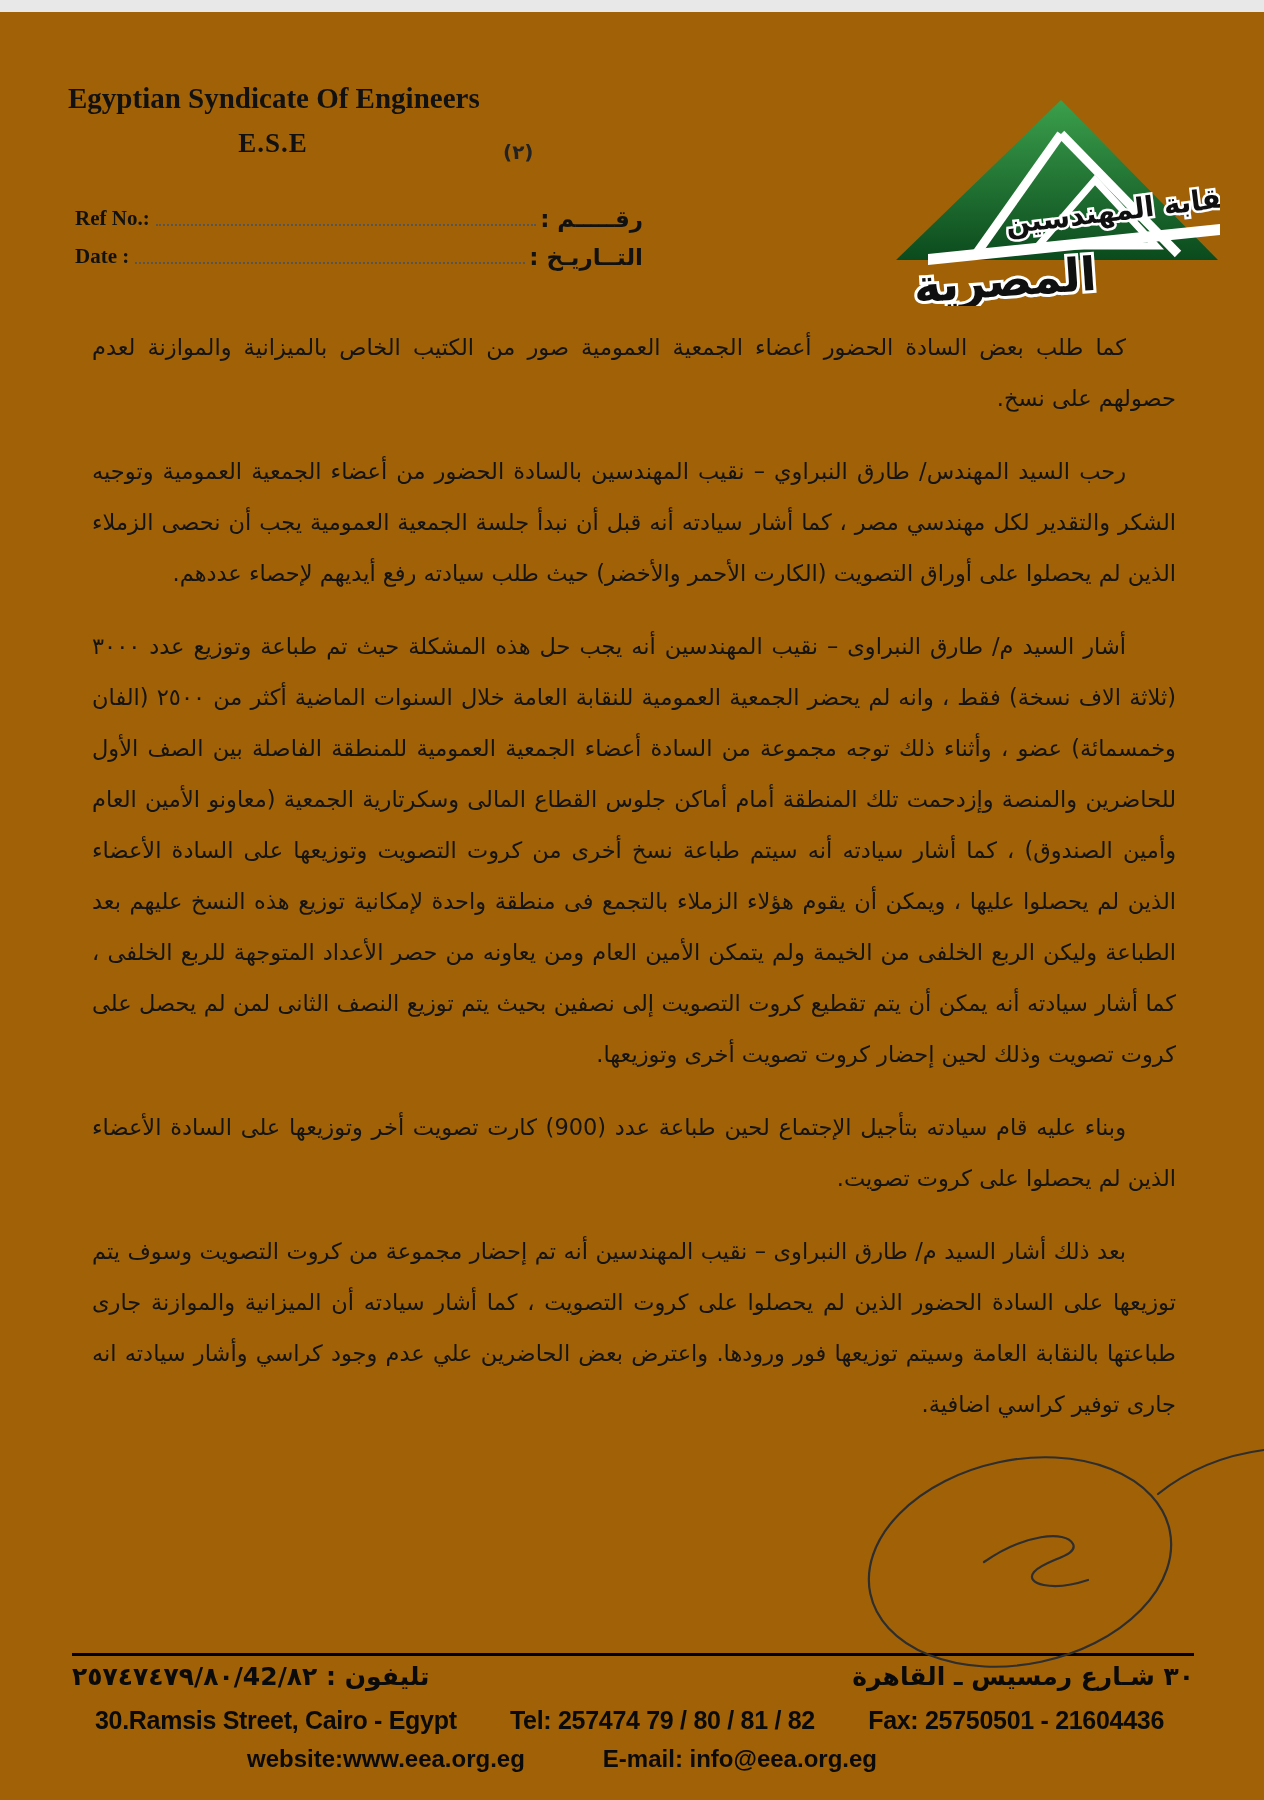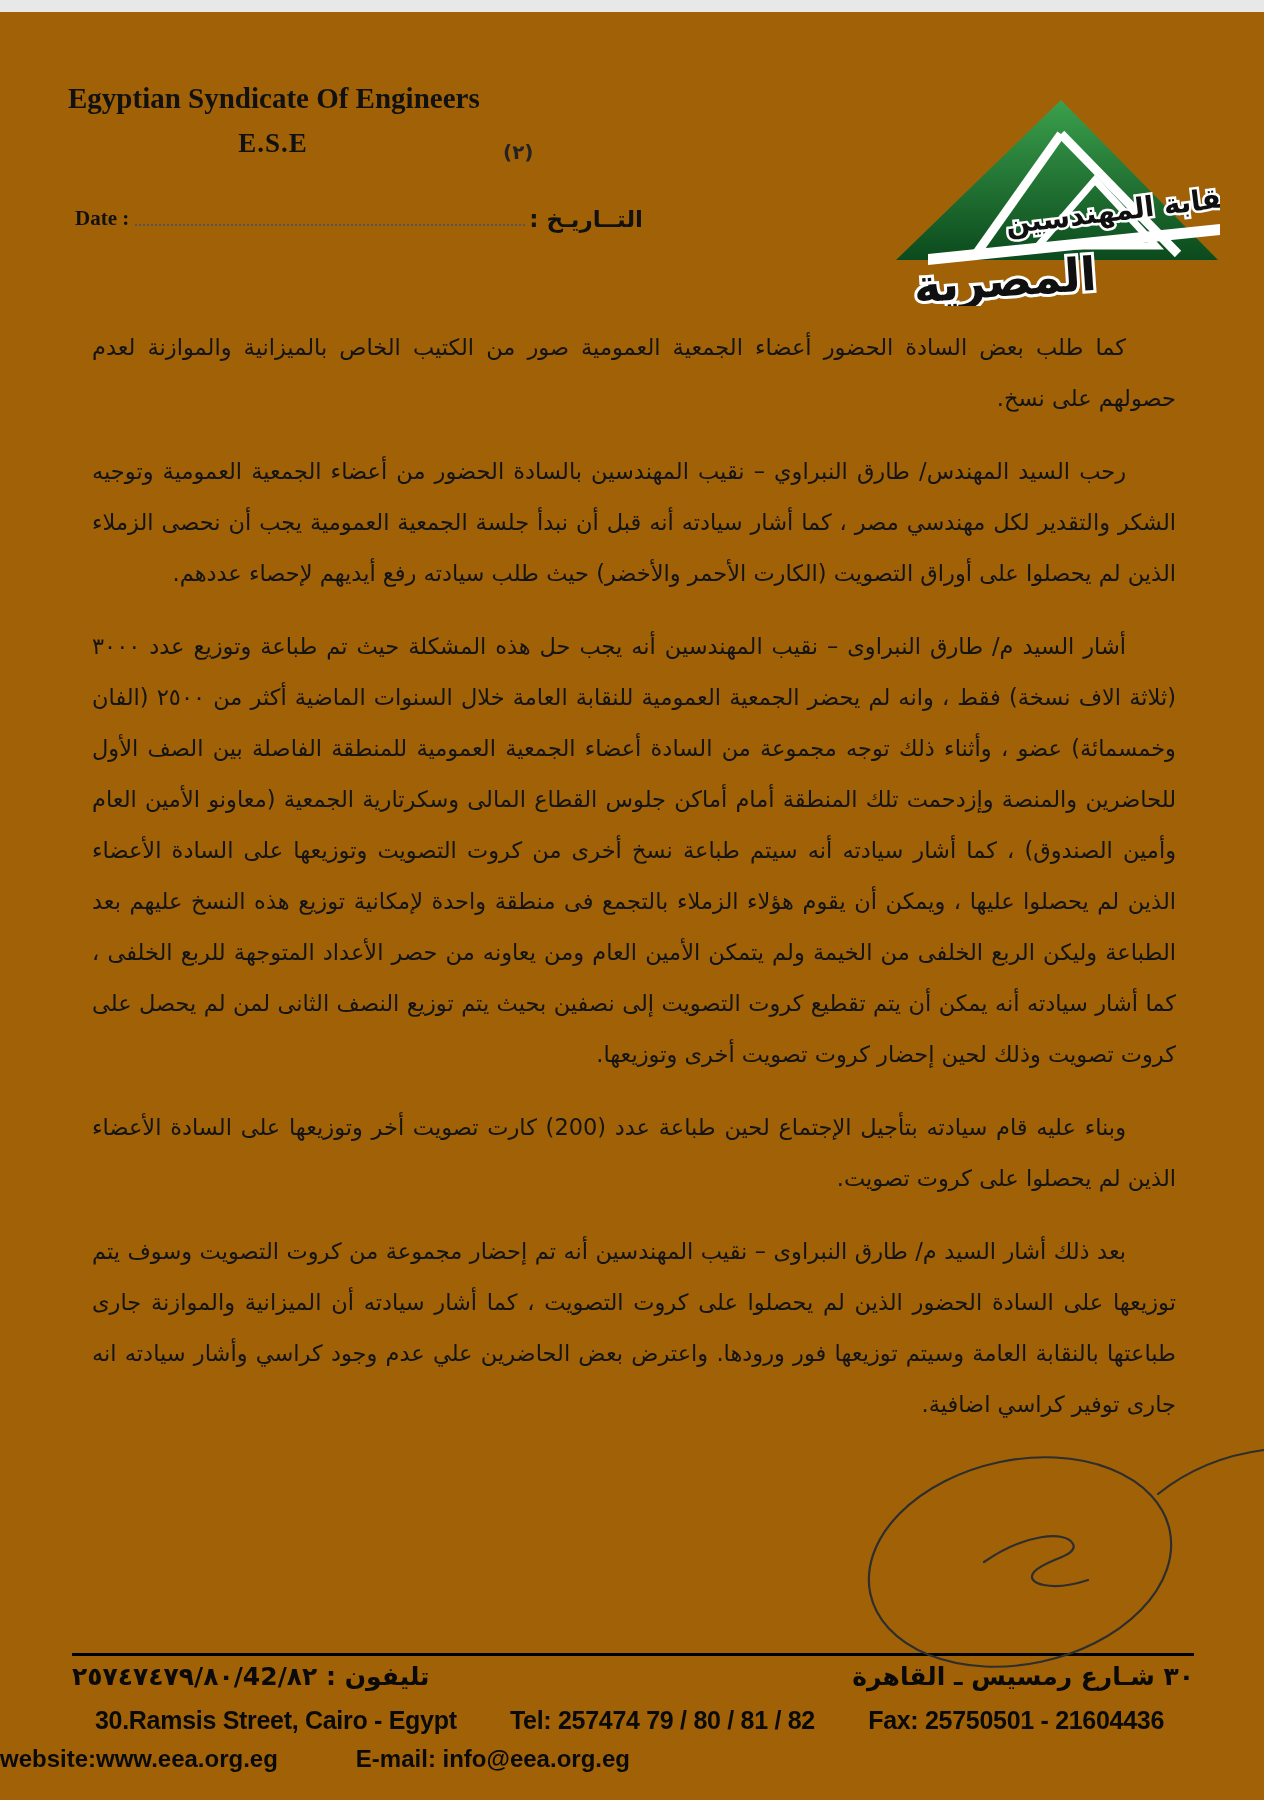--- a/index.html
+++ b/index.html
@@ -44,41 +44,46 @@
     font-weight:bold; font-size:25px; color:#0a0a0a; white-space:nowrap;
   }
   .footer-en {
     position:absolute; left:95px; right:100px; top:1694px;
     display:flex; justify-content:space-between; align-items:baseline;
     font-family:"Liberation Sans", sans-serif; font-weight:bold; font-size:25px;
     letter-spacing:-0.3px; color:#0a0a0a; white-space:nowrap;
   }
   .footer-web {
     position:absolute; left:0; right:140px; top:1733px;
-    display:flex; gap:78px; align-items:baseline;
+    display:flex; justify-content:center; gap:78px; align-items:baseline;
     font-family:"Liberation Sans", sans-serif; font-weight:bold; font-size:24px;
     color:#0a0a0a; white-space:nowrap;
   }
 
   
   .signature { position:absolute; left:838px; top:1392px; width:426px; height:300px; z-index:5; }
 </style>
 </head>
 <body>
 
 <div class="page">
 
   <div class="org-block">
     <div class="org-name">Egyptian Syndicate Of Engineers</div>
     <div class="org-abbr">E.S.E</div>
   </div>
 
   <div class="page-num">(٢)</div>
 
   <div class="ref-block">
+    <div class="ref-row">
+      <span class="lbl-en">Ref No.:</span>
+      <span class="leader"></span>
+      <span class="lbl-ar">رقـــــم :</span>
+    </div>
     <div class="ref-row">
       <span class="lbl-en">Date :</span>
       <span class="leader"></span>
       <span class="lbl-ar">التــاريـخ :</span>
     </div>
   </div>
 
   <svg class="logo" viewBox="0 0 332 218" aria-hidden="true">
     <defs>
       <linearGradient id="logoGreen" x1="0" y1="0" x2="0" y2="1">
@@ -92,21 +97,21 @@
     <path d="M207 92 L268 158 L150 158 Z" fill="none" stroke="#ffffff" stroke-width="7"></path>
     <path d="M40 166 L332 136 L332 147 L40 177 Z" fill="#ffffff"></path>
     <text x="232" y="132" font-size="28" font-weight="bold" fill="#101010" stroke="#ffffff" stroke-width="5" paint-order="stroke" text-anchor="middle" transform="rotate(-7 232 132)">نقابة المهندسين</text>
     <text x="118" y="208" font-size="46" font-weight="bold" fill="#101010" stroke="#ffffff" stroke-width="6" paint-order="stroke" text-anchor="middle" transform="rotate(-4 118 208)">المصرية</text>
   </svg>
 
   <div class="body-text" lang="ar" dir="rtl">
     <p>كما طلب بعض السادة الحضور أعضاء الجمعية العمومية صور من الكتيب الخاص بالميزانية والموازنة لعدم حصولهم على نسخ.</p>
     <p>رحب السيد المهندس/ طارق النبراوي – نقيب المهندسين بالسادة الحضور من أعضاء الجمعية العمومية وتوجيه الشكر والتقدير لكل مهندسي مصر ، كما أشار سيادته أنه قبل أن نبدأ جلسة الجمعية العمومية يجب أن نحصى الزملاء الذين لم يحصلوا على أوراق التصويت (الكارت الأحمر والأخضر) حيث طلب سيادته رفع أيديهم لإحصاء عددهم.</p>
     <p>أشار السيد م/ طارق النبراوى – نقيب المهندسين أنه يجب حل هذه المشكلة حيث تم طباعة وتوزيع عدد ٣٠٠٠ (ثلاثة الاف نسخة) فقط ، وانه لم يحضر الجمعية العمومية للنقابة العامة خلال السنوات الماضية أكثر من ٢٥٠٠ (الفان وخمسمائة) عضو ، وأثناء ذلك توجه مجموعة من السادة أعضاء الجمعية العمومية للمنطقة الفاصلة بين الصف الأول للحاضرين والمنصة وإزدحمت تلك المنطقة أمام أماكن جلوس القطاع المالى وسكرتارية الجمعية (معاونو الأمين العام وأمين الصندوق) ، كما أشار سيادته أنه سيتم طباعة نسخ أخرى من كروت التصويت وتوزيعها على السادة الأعضاء الذين لم يحصلوا عليها ، ويمكن أن يقوم هؤلاء الزملاء بالتجمع فى منطقة واحدة لإمكانية توزيع هذه النسخ عليهم بعد الطباعة وليكن الربع الخلفى من الخيمة ولم يتمكن الأمين العام ومن يعاونه من حصر الأعداد المتوجهة للربع الخلفى ، كما أشار سيادته أنه يمكن أن يتم تقطيع كروت التصويت إلى نصفين بحيث يتم توزيع النصف الثانى لمن لم يحصل على كروت تصويت وذلك لحين إحضار كروت تصويت أخرى وتوزيعها.</p>
-    <p>وبناء عليه قام سيادته بتأجيل الإجتماع لحين طباعة عدد (200) كارت تصويت أخر وتوزيعها على السادة الأعضاء الذين لم يحصلوا على كروت تصويت.</p>
+    <p>وبناء عليه قام سيادته بتأجيل الإجتماع لحين طباعة عدد (900) كارت تصويت أخر وتوزيعها على السادة الأعضاء الذين لم يحصلوا على كروت تصويت.</p>
     <p>بعد ذلك أشار السيد م/ طارق النبراوى – نقيب المهندسين أنه تم إحضار مجموعة من كروت التصويت وسوف يتم توزيعها على السادة الحضور الذين لم يحصلوا على كروت التصويت ، كما أشار سيادته أن الميزانية والموازنة جارى طباعتها بالنقابة العامة وسيتم توزيعها فور ورودها. واعترض بعض الحاضرين علي عدم وجود كراسي وأشار سيادته انه جارى توفير كراسي اضافية.</p>
   </div>
 
   <svg class="signature" viewBox="0 0 426 300" aria-hidden="true">
     <g fill="none" stroke="#2e2e2e" stroke-width="2.2" stroke-linecap="round">
       <ellipse cx="182" cy="158" rx="153" ry="102" transform="rotate(-12 182 158)"></ellipse>
       <path d="M320 90 C 355 62, 395 50, 426 46"></path>
       <path d="M146 158 C 186 130, 228 126, 235 140 C 241 152, 206 156, 196 168 C 186 180, 214 188, 250 176"></path>
     </g>
   </svg>

